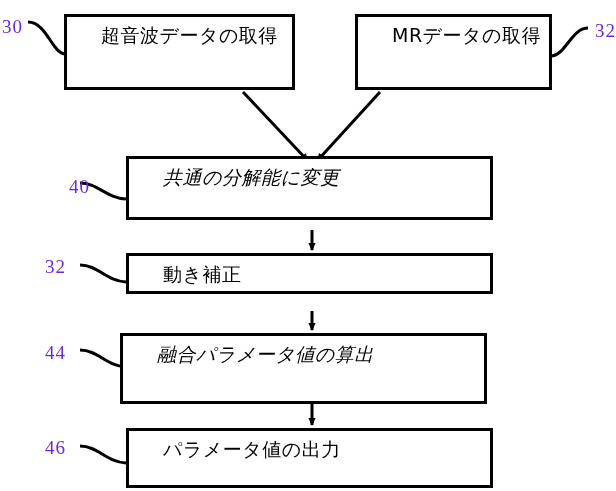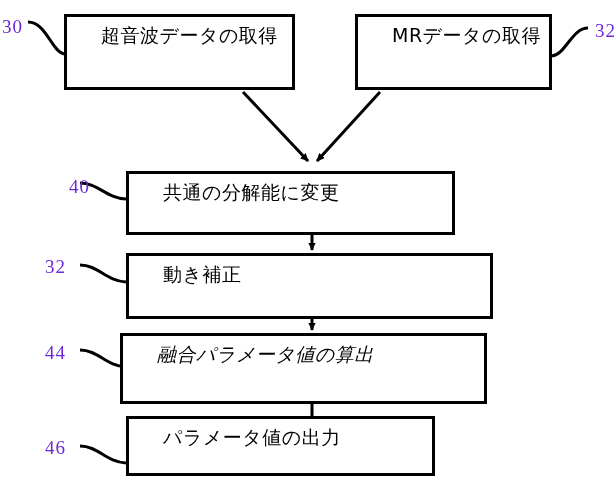--- a/index.html
+++ b/index.html
@@ -78,33 +78,33 @@
   </svg>
 
   <div class="node-box" style="left:64px; top:14px; width:231px; height:76px;">
     <span class="node-label">超音波データの取得</span>
   </div>
 
   <div class="node-box" style="left:355px; top:14px; width:197px; height:76px;">
     <span class="node-label">MRデータの取得</span>
   </div>
 
-  <div class="node-box" style="left:126px; top:171px; width:329px; height:64px;">
+  <div class="node-box" style="left:126px; top:156px; width:367px; height:64px;font-style:italic;">
     <span class="node-label">共通の分解能に変更</span>
   </div>
 
-  <div class="node-box" style="left:126px; top:253px; width:367px; height:66px;">
+  <div class="node-box" style="left:126px; top:253px; width:367px; height:41px;">
     <span class="node-label">動き補正</span>
   </div>
 
   <div class="node-box" style="left:120px; top:333px; width:367px; height:71px;font-style:italic;">
     <span class="node-label">融合パラメータ値の算出</span>
   </div>
 
-  <div class="node-box" style="left:126px; top:416px; width:309px; height:60px;text-decoration:underline;">
+  <div class="node-box" style="left:126px; top:428px; width:367px; height:60px;text-decoration:underline;">
     <span class="node-label">パラメータ値の出力</span>
   </div>
 
   <span class="ref-num" style="left:2px; top:16px;">30</span>
   <span class="ref-num" style="left:595px; top:20px;">32</span>
   <span class="ref-num" style="left:45px; top:176px;margin-left:24px;">40</span>
   <span class="ref-num" style="left:45px; top:256px;">32</span>
   <span class="ref-num" style="left:45px; top:342px;text-align:center;">44</span>
   <span class="ref-num" style="left:45px; top:437px;">46</span>
 

